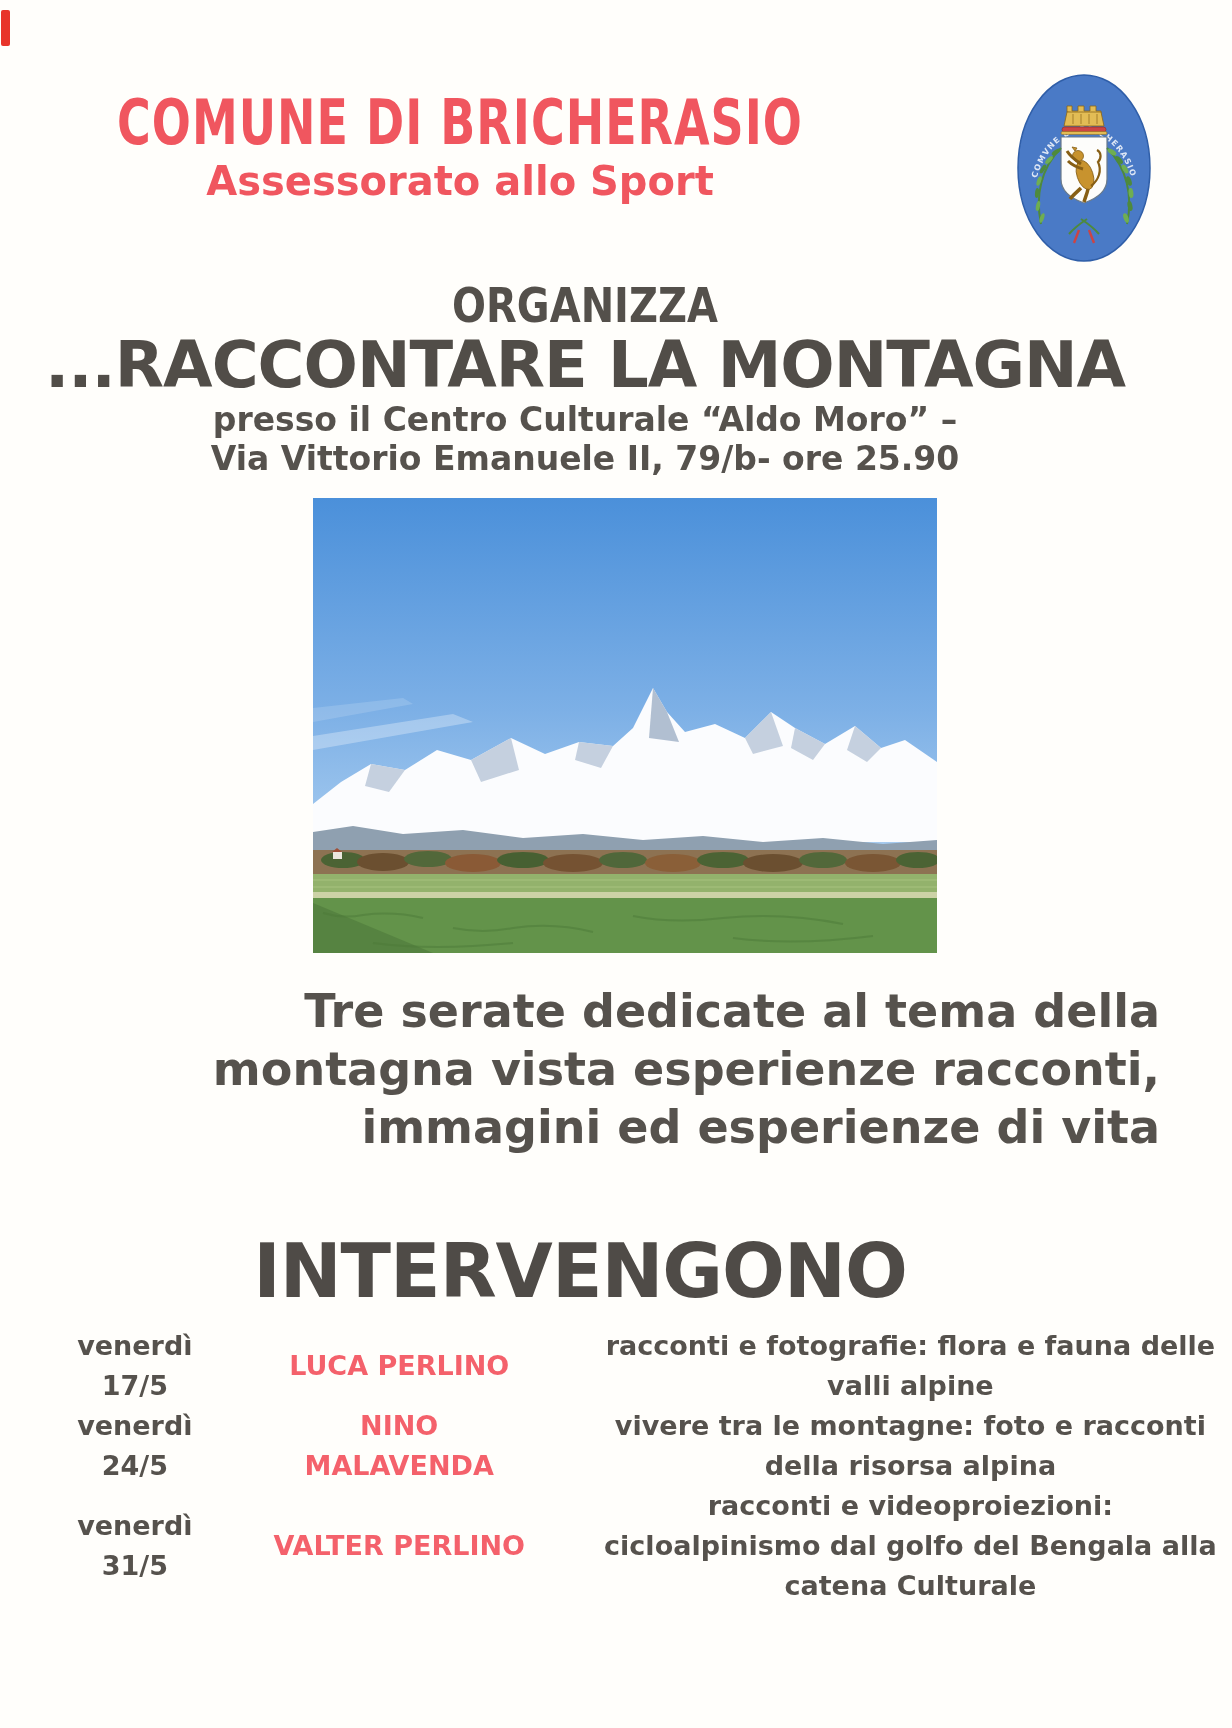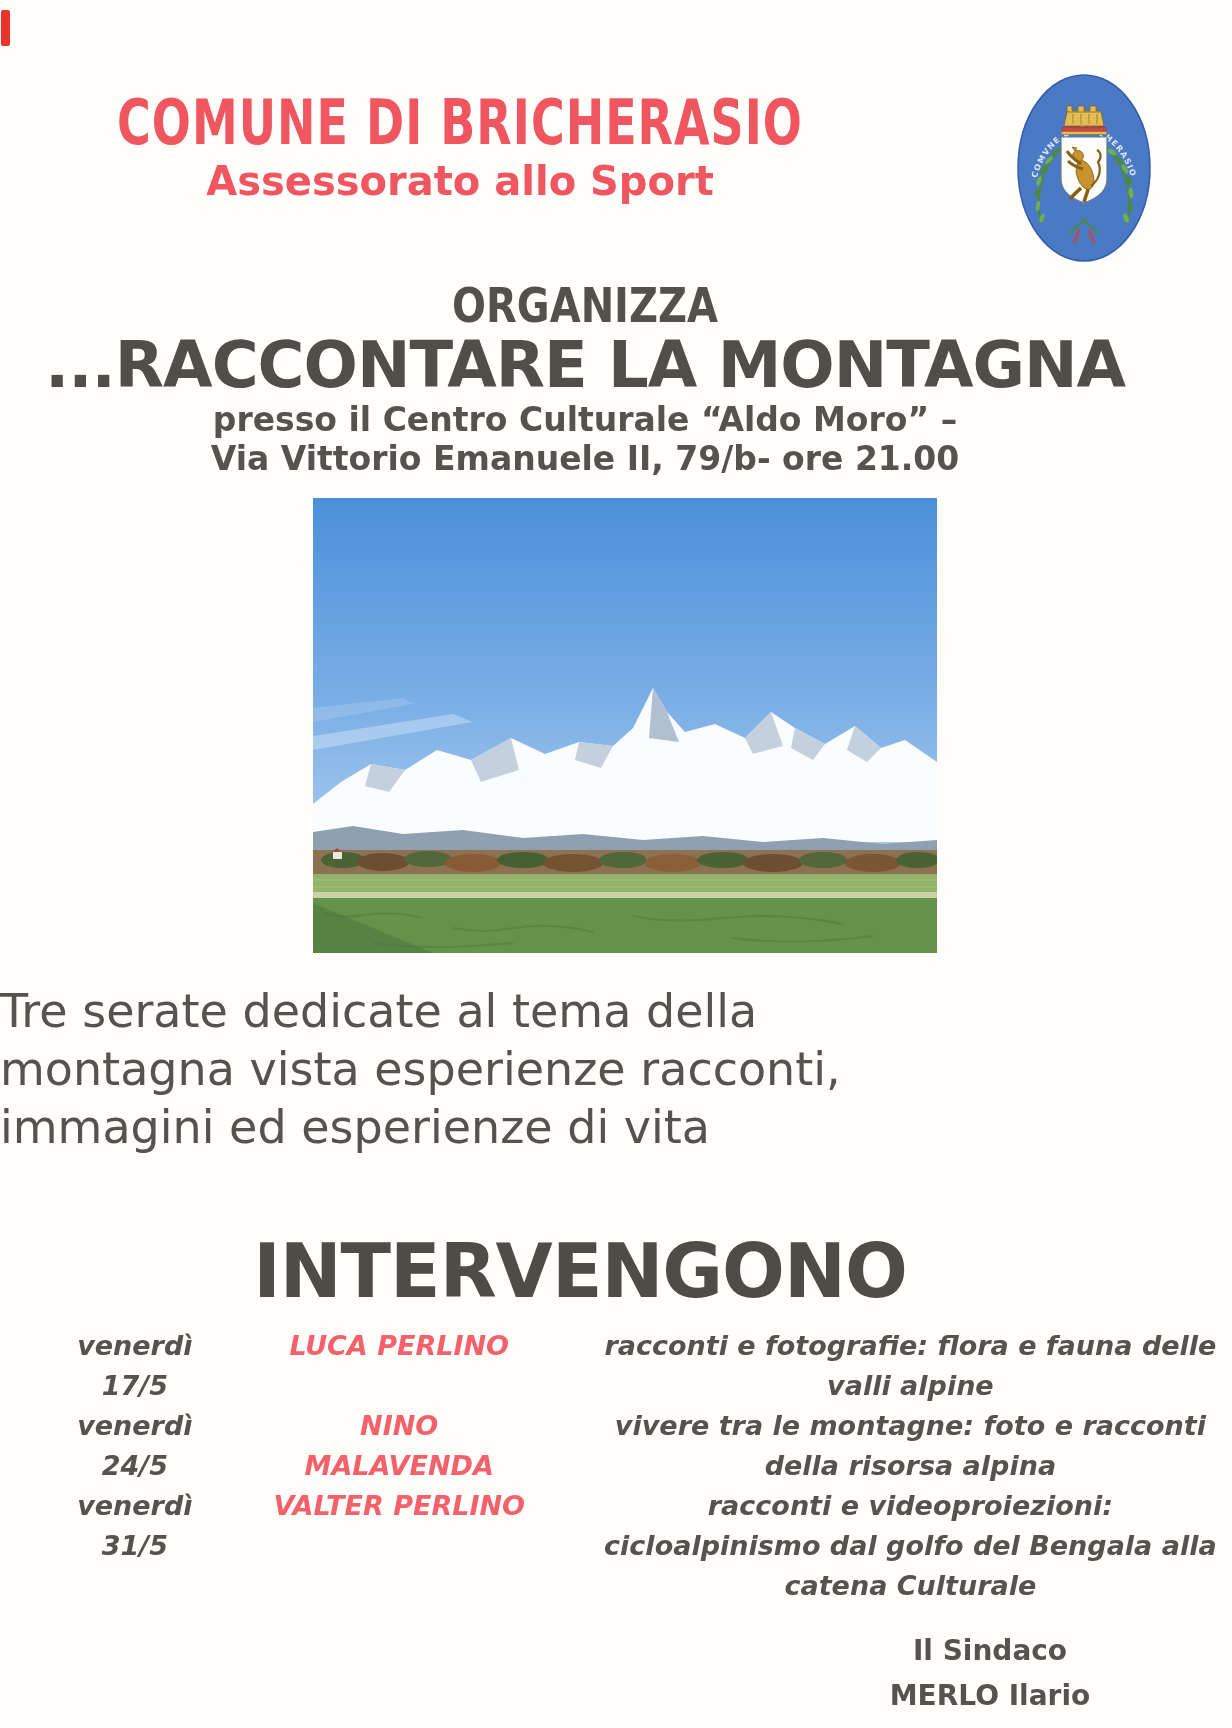--- a/index.html
+++ b/index.html
@@ -44,30 +44,30 @@
   .event-title{
     font-size:64px;font-weight:bold;color:#514d48;line-height:70px;
     letter-spacing:-1px;
   }
   .venue,.address{font-size:33px;font-weight:bold;color:var(--ink);line-height:39px;}
   
   .photo{position:absolute;left:313px;top:498px;width:624px;height:455px;}
   .photo svg{display:block;width:100%;height:100%;}
   
   .intro{
-    position:absolute;top:982px;left:0;width:1160px;text-align:left;
-    font-size:46px;font-weight:normal;color:var(--ink);line-height:58px;
+    position:absolute;top:982px;left:0;width:1160px;text-align:right;
+    font-size:46px;font-weight:bold;color:var(--ink);line-height:58px;
   }
   
   .intervene{
     position:absolute;top:1228px;left:0;width:1160px;text-align:center;
     font-size:74px;font-weight:bold;color:#4f4b47;letter-spacing:-1px;
   }
   .schedule{position:absolute;top:1326px;left:0;width:1232px;font-size:27px;font-weight:bold;line-height:40px;}
-  .sched-row{display:flex;align-items:flex-start;font-style:italic;}
+  .sched-row{display:flex;align-items:center;}
   .col-date{margin-left:70px;width:130px;text-align:center;color:var(--ink);white-space:pre-line;}
   .col-speaker{margin-left:45px;width:310px;text-align:center;color:var(--speaker);white-space:pre-line;}
   .col-topic{margin-left:35px;width:645px;text-align:center;color:var(--ink);white-space:pre-line;}
   
   .sig-left{position:absolute;left:178px;top:1720px;font-size:28px;font-weight:bold;line-height:45px;color:var(--ink);}
   .sig-right{position:absolute;left:860px;top:1628px;width:260px;text-align:center;font-size:28px;font-weight:bold;line-height:45px;color:var(--ink);}
 </style>
 </head>
 <body>
 
@@ -129,21 +129,21 @@
       </g>
       <path d="M54,162 C60,155 66,151 72,147 M84,162 C78,155 72,151 66,147" fill="none" stroke="#4e8a3c" stroke-width="2"></path>
       <path d="M64,158 l-5,13 M74,158 l5,13" fill="none" stroke="#cc4444" stroke-width="2.4"></path>
     </g>
   </svg>
 
   <div class="event-head">
     <div class="organizza">ORGANIZZA</div>
     <div class="event-title">...RACCONTARE LA MONTAGNA</div>
     <div class="venue">presso il Centro Culturale “Aldo Moro” –</div>
-    <div class="address">Via Vittorio Emanuele II, 79/b- ore 21.00</div>
+    <div class="address">Via Vittorio Emanuele II, 79/b- ore 25.90</div>
   </div>
 
   <figure class="photo">
     <svg viewBox="0 0 624 455" preserveAspectRatio="none" aria-hidden="true">
       <defs>
         <linearGradient id="skyG" x1="0" y1="0" x2="0" y2="1">
           <stop offset="0" stop-color="#4b90da"></stop>
           <stop offset="0.6" stop-color="#7db0e6"></stop>
           <stop offset="1" stop-color="#a9cdf0"></stop>
         </linearGradient>
@@ -224,18 +224,14 @@
       <div class="col-topic">racconti e videoproiezioni:
 cicloalpinismo dal golfo del Bengala alla
 catena Culturale</div>
     </div>
   </div>
 
   <div class="sig-left">
     <div>L’Assessore</div>
     <div>FALCO Mauro</div>
   </div>
-  <div class="sig-right">
-    <div>Il Sindaco</div>
-    <div>MERLO Ilario</div>
-  </div>
 
 </div>
 
 </body></html>

